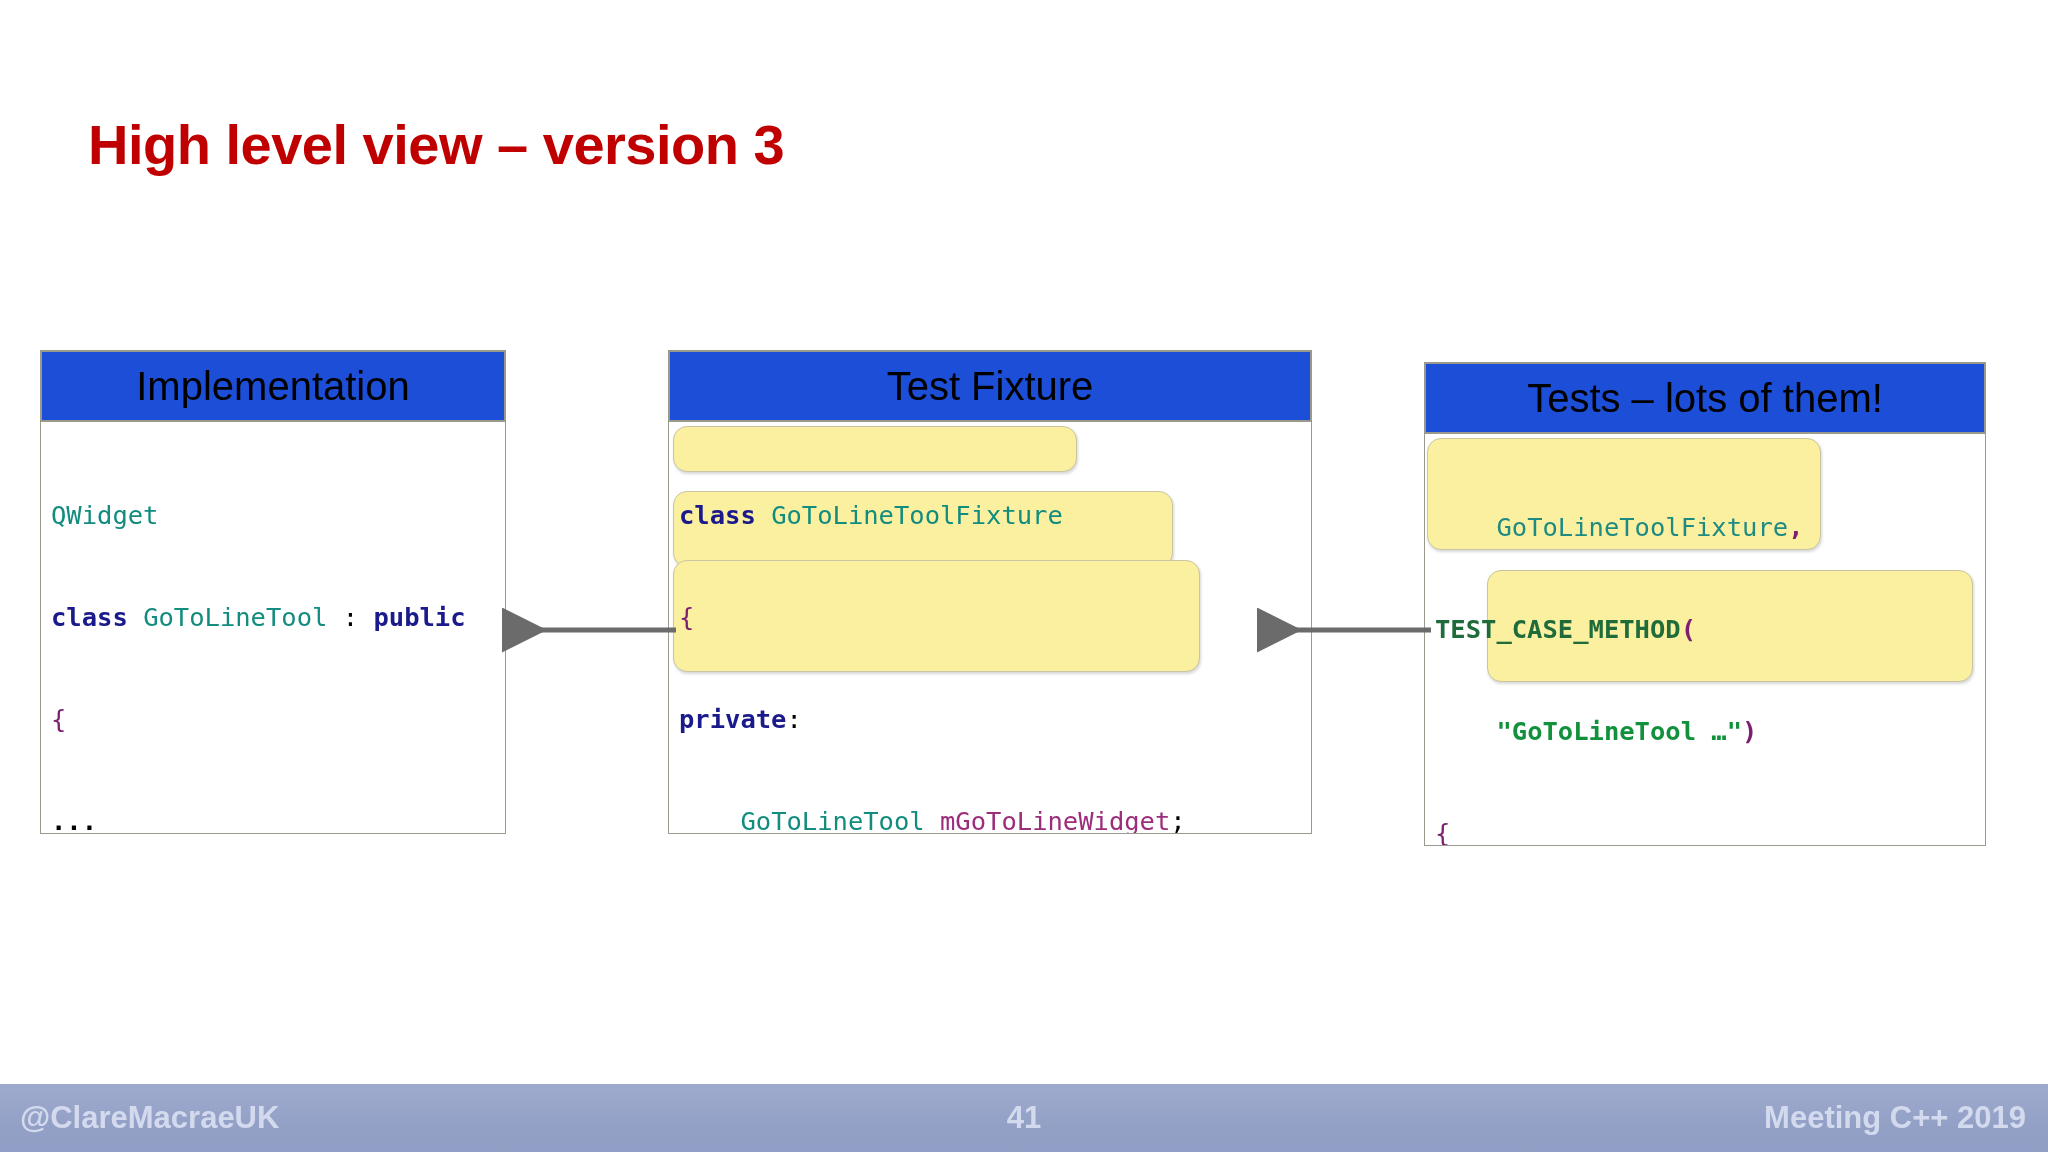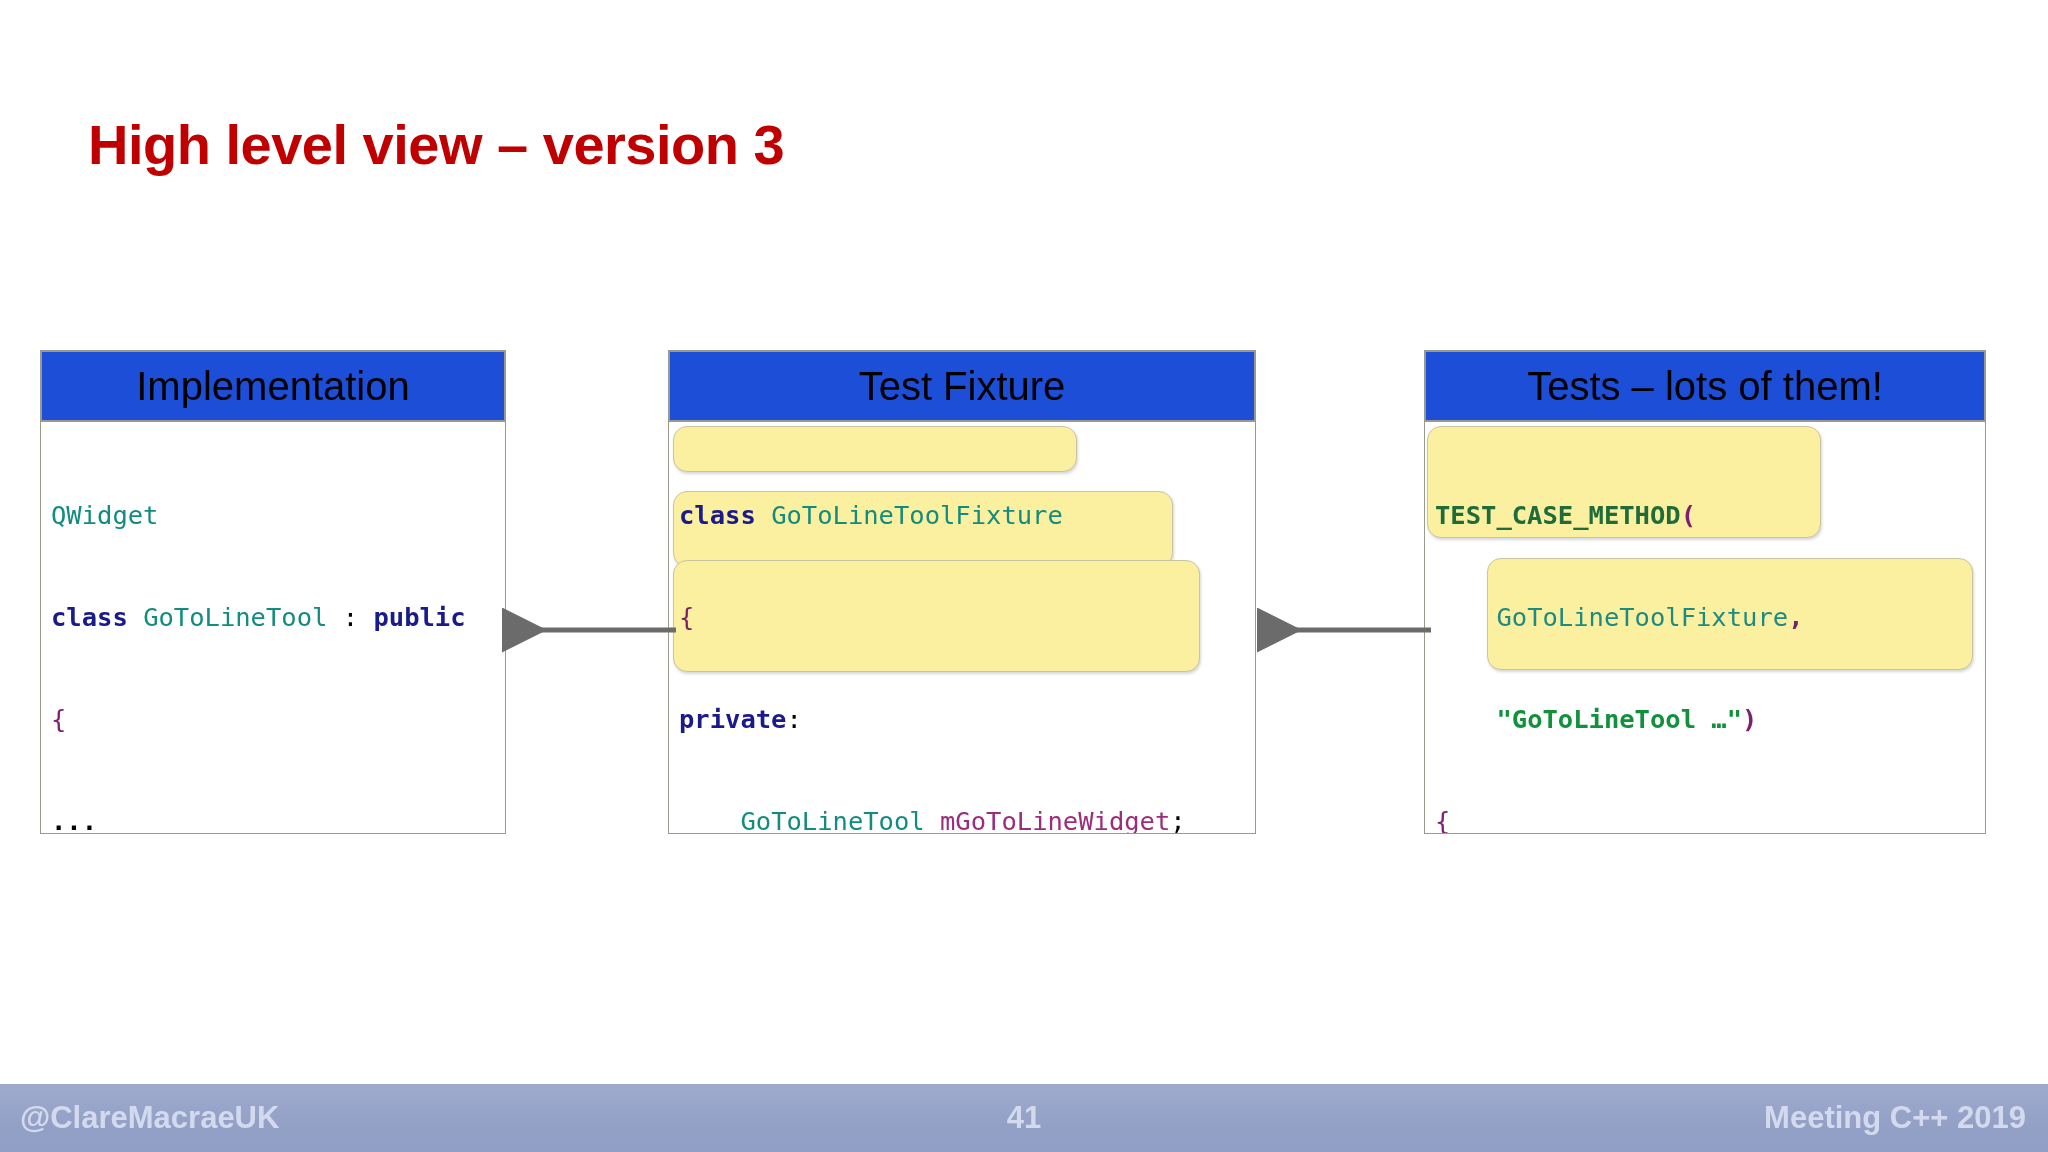--- a/index.html
+++ b/index.html
@@ -56,24 +56,24 @@
     border: 1px solid #9A9A8C;
     border-top: none;
     position: relative;
     overflow: hidden;
   }
 
   
   #panel-implementation { left: 40px;   top: 350px; width: 466px; }
   #panel-implementation .panel-body { height: 412px; }
 
-  #panel-fixture       { left: 668px;  top: 350px; width: 588px; }
+  #panel-fixture       { left: 668px;  top: 350px; width: 644px; }
   #panel-fixture .panel-body { height: 412px; }
 
-  #panel-tests         { left: 1424px; top: 350px; width: 562px; }
+  #panel-tests         { left: 1424px; top: 362px; width: 562px; }
   #panel-tests .panel-body { height: 412px; }
 
   
   .code {
     position: relative;
     font-family: "DejaVu Sans Mono", "Liberation Mono", monospace;
     font-size: 25.5px;
     line-height: 34px;
     white-space: pre;
   }
@@ -184,22 +184,22 @@
   <div class="panel" id="panel-tests">
     <div class="panel-header">
       <span class="panel-header-text">Tests – lots of them!</span>
     </div>
     <div class="panel-body">
       <div class="code">
         <div class="hl" style="left:2px;  top:4px;   width:394px; height:112px;"></div>
         <div class="hl" style="left:62px; top:136px; width:486px; height:112px;"></div>
 
         <div class="code-layer">
+          <div class="code-line"><span class="op">    </span><span class="typ2">GoToLineToolFixture</span><span class="punc">,</span></div>
           <div class="code-line"><span class="mac">TEST_CASE_METHOD</span><span class="punc">(</span></div>
-          <div class="code-line"><span class="op">    </span><span class="typ2">GoToLineToolFixture</span><span class="punc">,</span></div>
           <div class="code-line"><span class="op">    </span><span class="str">"GoToLineTool …"</span><span class="punc">)</span></div>
           <div class="code-line"><span class="brace">{</span></div>
           
           
           
           
         </div>
       </div>
     </div>
   </div>

